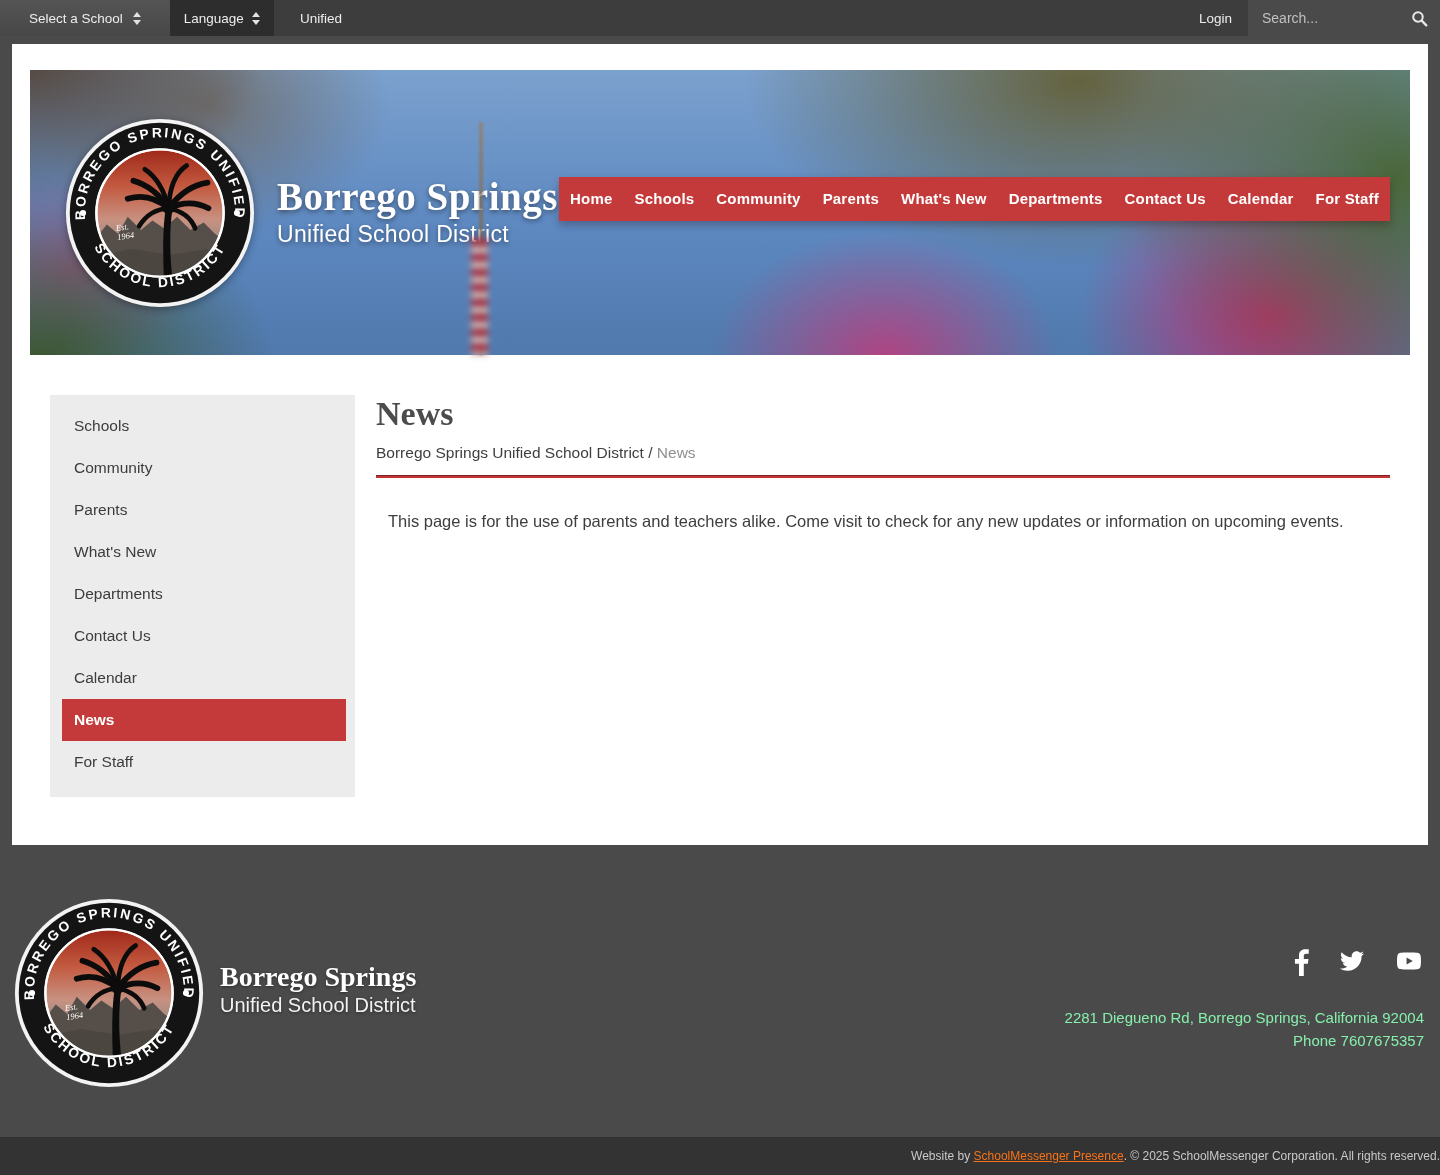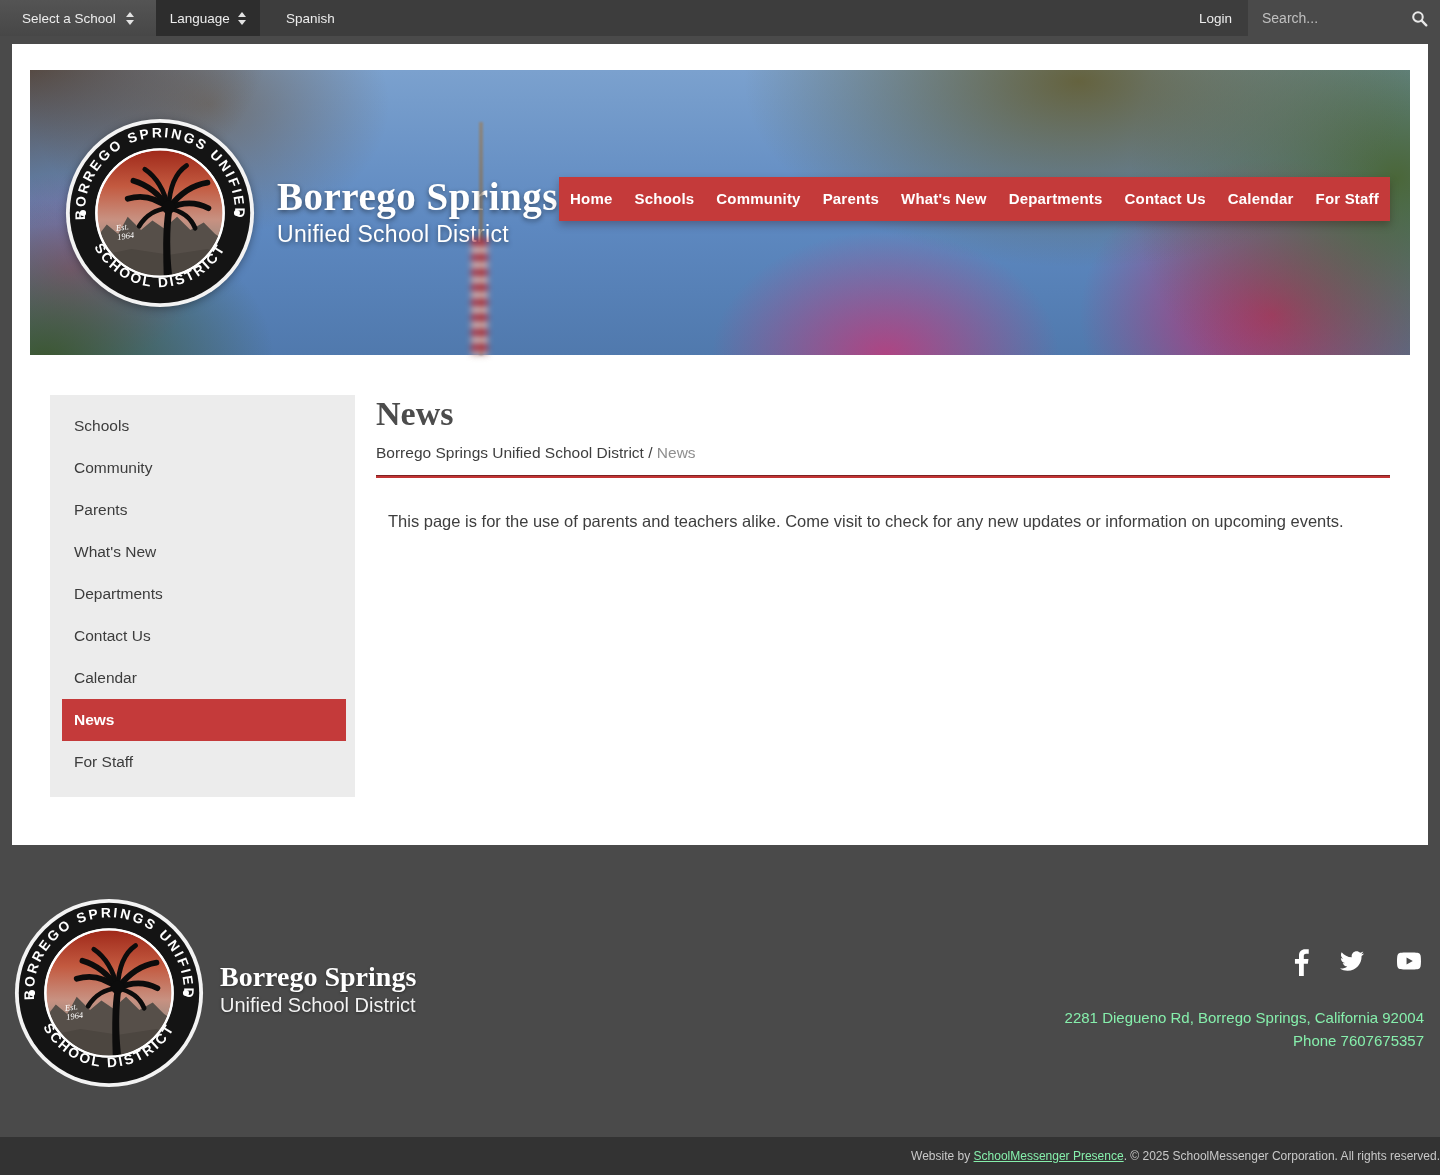--- a/index.html
+++ b/index.html
@@ -11,21 +11,21 @@
     overflow:hidden;
   }
 
   
   .topbar {
     height:36px; background:#3d3d3d; color:#ededed;
     display:flex; align-items:stretch; font-size:13.5px;
     position:relative; z-index:5;
   }
   .tb-item { display:flex; align-items:center; cursor:pointer; }
-  .tb-select { background:linear-gradient(#545454,#474747); padding:0 22px; gap:10px; }
+  .tb-select { background:linear-gradient(#545454,#474747); padding:0 29px; gap:10px; }
   .tb-lang   { background:#2d2d2d; padding:0 14px; gap:8px; margin-left:0; }
   .tb-spanish{ padding:0 16px; margin-left:10px; }
   .tb-spacer { flex:1; }
   .tb-login  { padding:0 16px; }
   .tb-search {
     width:192px; background:#4a4a4a; display:flex; align-items:center;
     padding:0 12px; gap:0;
   }
   .tb-search input {
     background:transparent; border:none; outline:none; flex:1;
@@ -128,21 +128,21 @@
   .social { display:flex; justify-content:flex-end; align-items:center; gap:28px; margin-bottom:30px; }
   .social a { display:inline-flex; cursor:pointer; }
   .social svg { fill:#fff; }
   .address { font-size:15px; color:#86efac; line-height:23px; }
 
   .bottombar {
     background:#333333; height:38px;
     display:flex; align-items:center; justify-content:flex-end;
     font-size:12px; color:#c9c9c9; white-space:pre-wrap;
   }
-  .bottombar a { color:#86efac; text-decoration:underline; cursor:pointer; }
+  .bottombar a { color:#f97316; text-decoration:underline; cursor:pointer; }
 
   .svgdefs { position:absolute; width:0; height:0; overflow:hidden; }
 </style>
 </head>
 <body>
 
 <svg class="svgdefs" aria-hidden="true">
   <defs>
     <linearGradient id="skyGrad" x1="0" y1="0" x2="0" y2="1">
       <stop offset="0%" stop-color="#9c2416"></stop>
@@ -200,21 +200,21 @@
       </span>
   </div>
   <div class="tb-item tb-lang">
     <span>Language</span>
     <span class="arrows">
         <i class="up"></i>
         <i class="down"></i>
       </span>
   </div>
   <div class="tb-item tb-spanish">
-    <span>Spanish</span>
+    <span>Unified</span>
   </div>
   <div class="tb-spacer"></div>
   <div class="tb-item tb-login">
     <span>Login</span>
   </div>
   <div class="tb-search">
     <input type="text" placeholder="Search..." style="">
     <svg class="search-glyph" width="17" height="17" viewBox="0 0 20 20">
       <circle cx="8.2" cy="8.2" r="5.6" fill="none" stroke="#e8e8e8" stroke-width="2.4"></circle>
       <line x1="12.6" y1="12.6" x2="18" y2="18" stroke="#e8e8e8" stroke-width="2.8" stroke-linecap="round"></line>

